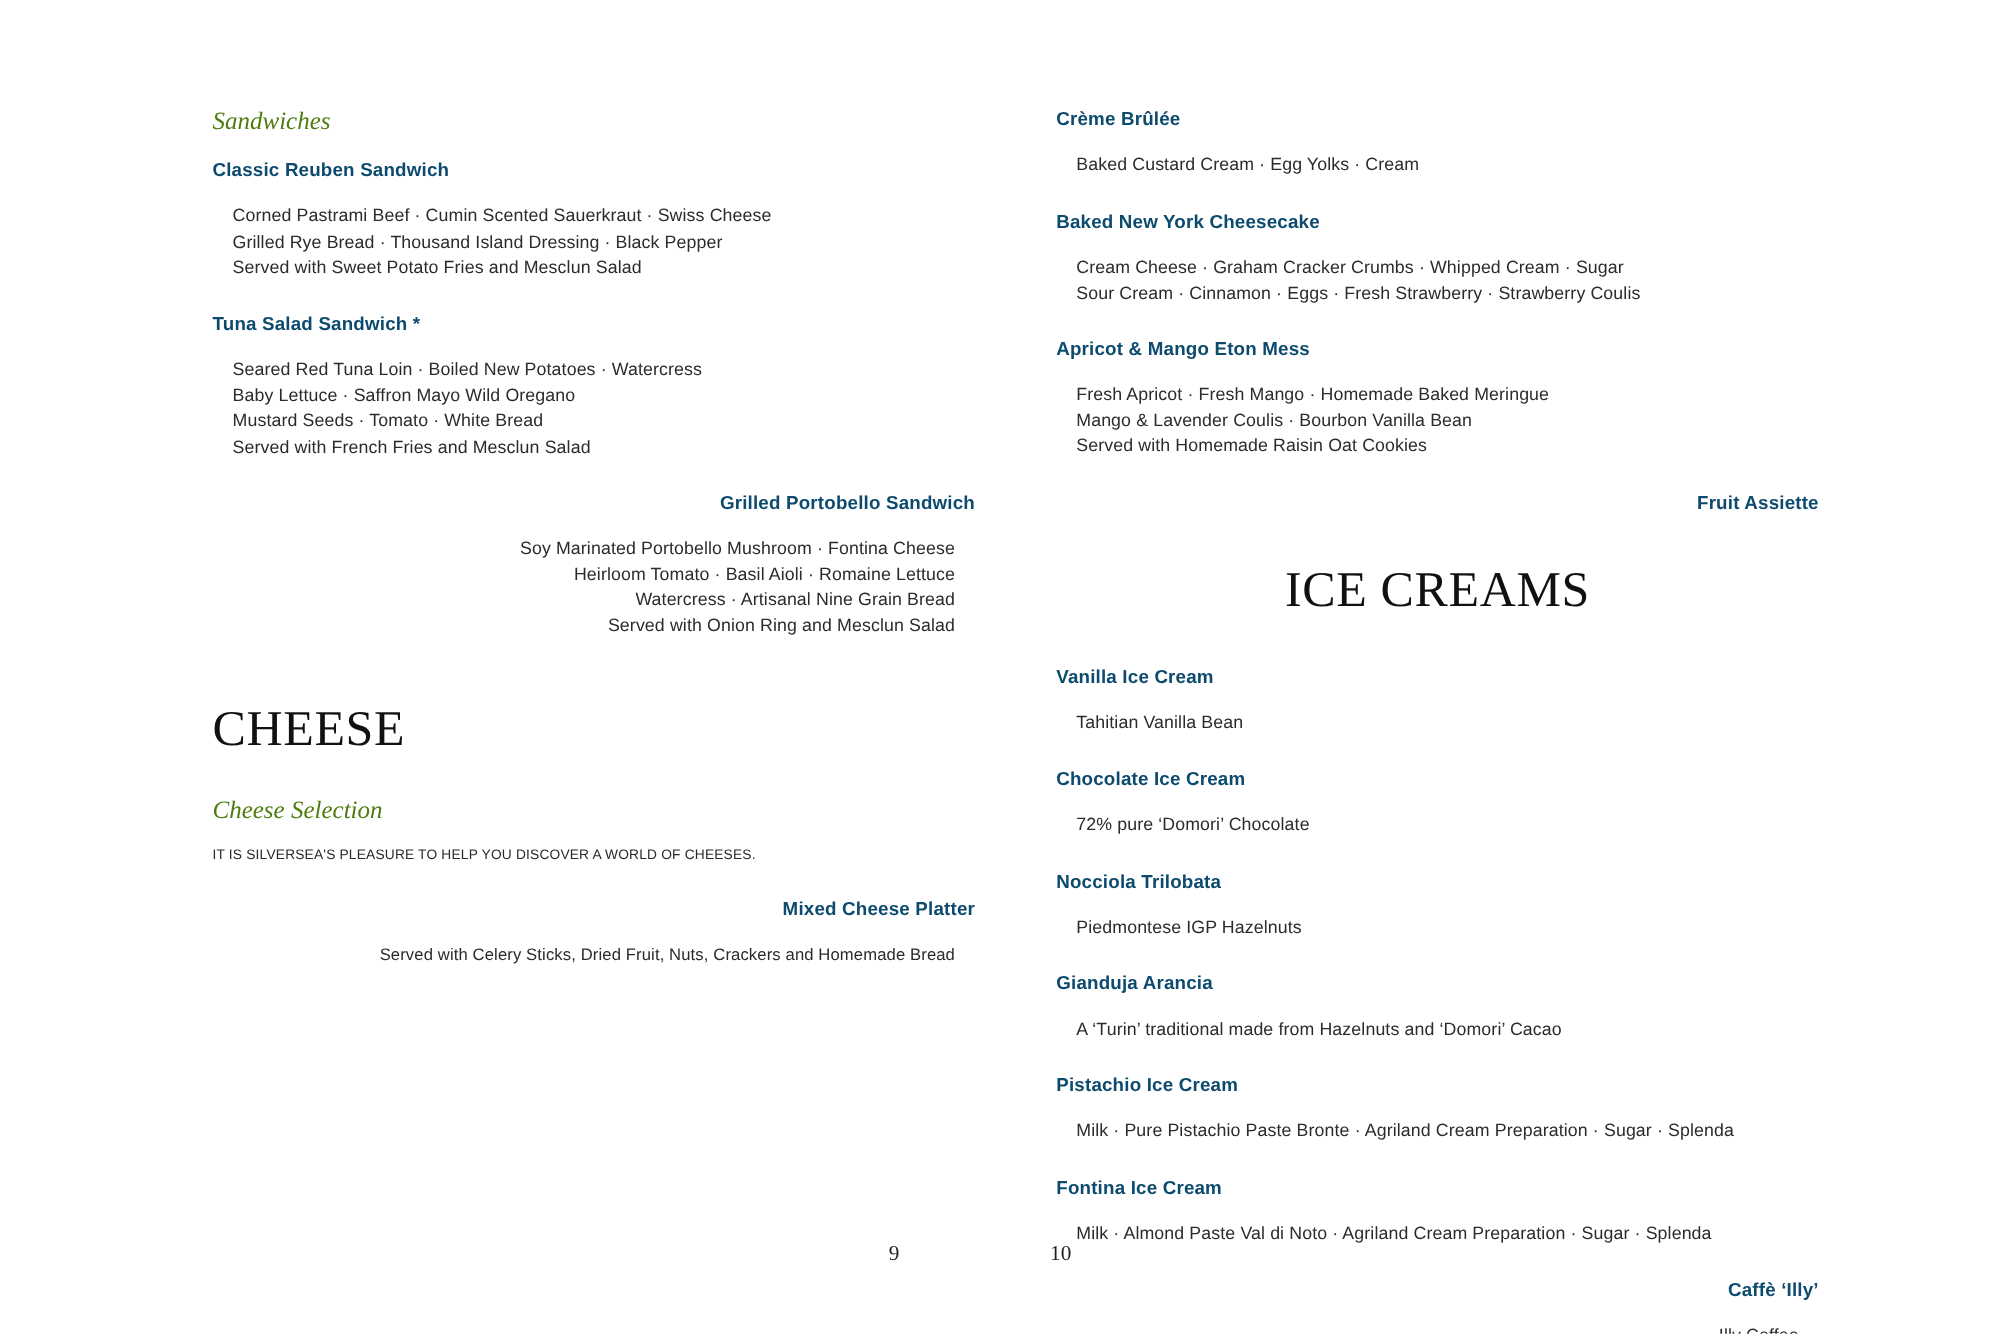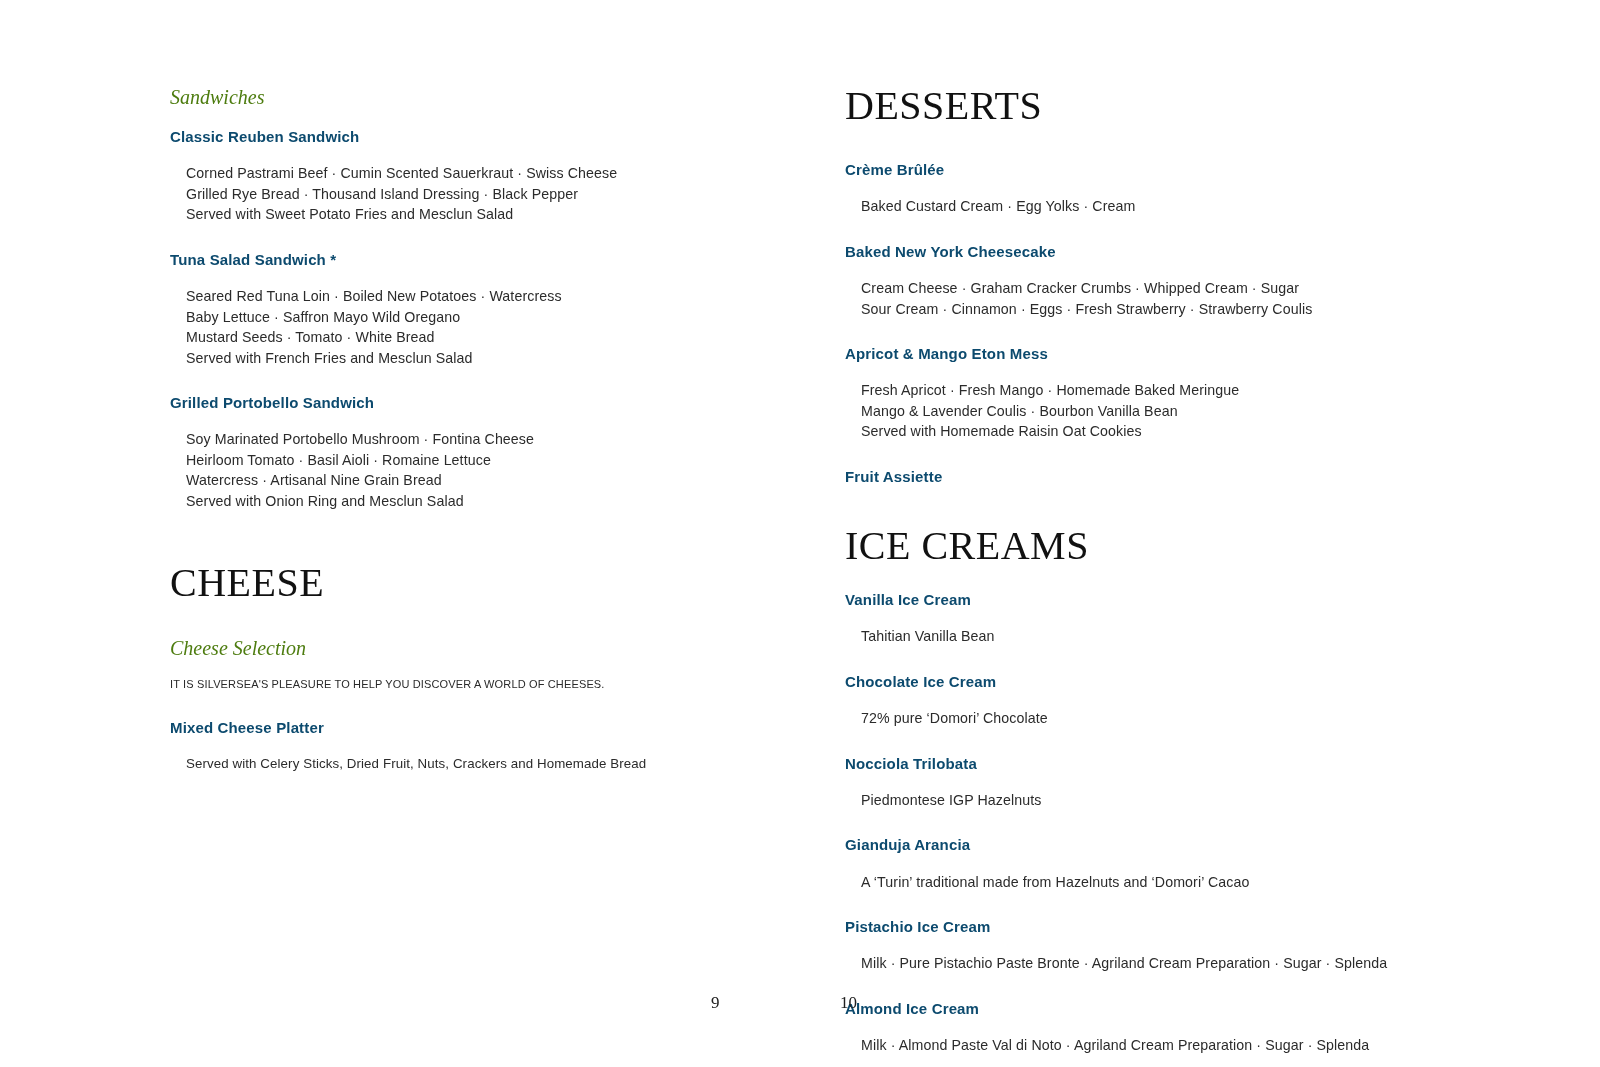--- a/index.html
+++ b/index.html
@@ -33,21 +33,21 @@
   .section-heading {
     font-family: "Liberation Serif", "DejaVu Serif", serif;
     font-weight: 400;
     font-size: 40px;
     line-height: 1;
     letter-spacing: 0.5px;
     color: #111111;
     margin: 0 0 34px 0;
     white-space: nowrap;
   }
-  .section-heading.tight { margin-bottom: 24px; }
+  .section-heading.tight { margin-bottom: 40px; text-align: center; }
 
   
   .sub-heading {
     font-family: "Liberation Serif", "DejaVu Serif", serif;
     font-style: italic;
     font-weight: 400;
     font-size: 20px;
     line-height: 1.1;
     color: #4d7c0f;
     margin: 0 0 19px 0;
@@ -59,21 +59,21 @@
     font-weight: 400;
     font-size: 11px;
     letter-spacing: 0.15px;
     line-height: 1.25;
     color: #2a2a2a;
     margin: 0 0 26px 0;
   }
 
   
   .item { margin: 0 0 25px 0; }
-  .item:last-child { margin-bottom: 0; }
+  .item:last-child { margin-bottom: 0; text-align: right; }
 
   .item-name {
     font-family: "Liberation Sans", sans-serif;
     font-weight: 700;
     font-size: 15px;
     letter-spacing: 0.15px;
     line-height: 1.35;
     color: #0c4a6e;
     margin: 0 0 3px 0;
   }
@@ -158,21 +158,20 @@
         <div class="item-desc small">
           <div>Served with Celery Sticks, Dried Fruit, Nuts, Crackers and Homemade Bread</div>
         </div>
       </div>
     </section>
   </div>
 
   <div class="col col-right">
 
     <section>
-      <h2 class="section-heading">DESSERTS</h2>
 
       <div class="item">
         <div class="item-name">Crème Brûlée</div>
         <div class="item-desc">
           <div>Baked Custard Cream · Egg Yolks · Cream</div>
         </div>
       </div>
 
       <div class="item">
         <div class="item-name">Baked New York Cheesecake</div>
@@ -230,21 +229,21 @@
       </div>
 
       <div class="item">
         <div class="item-name">Pistachio Ice Cream</div>
         <div class="item-desc">
           <div>Milk · Pure Pistachio Paste Bronte · Agriland Cream Preparation · Sugar · Splenda</div>
         </div>
       </div>
 
       <div class="item">
-        <div class="item-name">Almond Ice Cream</div>
+        <div class="item-name">Fontina Ice Cream</div>
         <div class="item-desc">
           <div>Milk · Almond Paste Val di Noto · Agriland Cream Preparation · Sugar · Splenda</div>
         </div>
       </div>
 
       <div class="item">
         <div class="item-name">Caffè ‘Illy’</div>
         <div class="item-desc">
           <div>Illy Coffee</div>
         </div>

